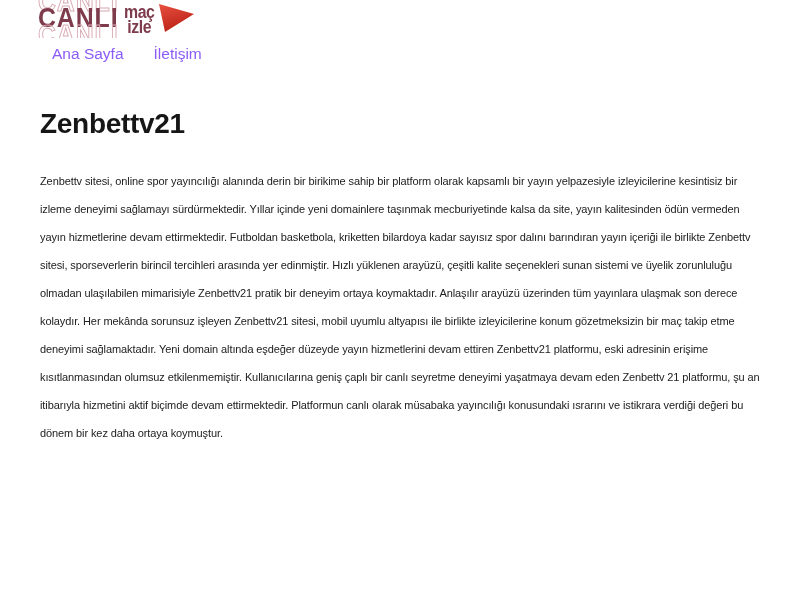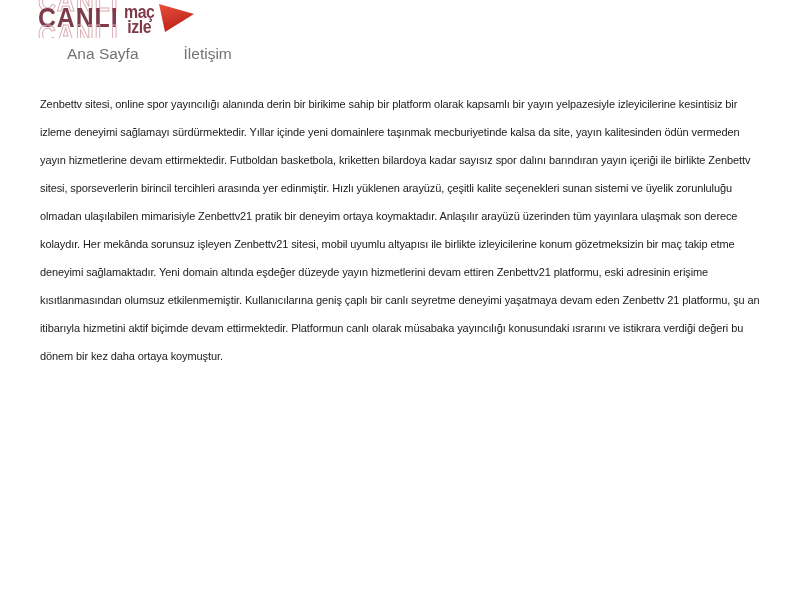--- a/index.html
+++ b/index.html
@@ -72,24 +72,23 @@
   }
 
   
   .nav {
     display: flex;
     gap: 30px;
     padding-left: 52px;
     margin-top: 7px;
   }
   .nav a {
-    color: #737373;
+    color: #8b5cf6;
     text-decoration: none;
     font-size: 15.5px;
-    margin-left: 15px;
   }
 
   
   .page-title {
     font-size: 28px;
     font-weight: bold;
     color: #161616;
     margin: 45px 0 0 0;
     letter-spacing: -0.3px;
   }
@@ -132,17 +131,18 @@
       </span>
     </a>
 
     <nav class="nav" style="padding-left:14px;">
       <a href="#">Ana Sayfa</a>
       <a href="#">İletişim</a>
     </nav>
   </div>
 
   <div class="content">
+    <h1 class="page-title">Zenbettv21</h1>
     <p class="body-text">Zenbettv sitesi, online spor yayıncılığı alanında derin bir birikime sahip bir platform olarak kapsamlı bir yayın yelpazesiyle izleyicilerine kesintisiz bir izleme deneyimi sağlamayı sürdürmektedir. Yıllar içinde yeni domainlere taşınmak mecburiyetinde kalsa da site, yayın kalitesinden ödün vermeden yayın hizmetlerine devam ettirmektedir. Futboldan basketbola, kriketten bilardoya kadar sayısız spor dalını barındıran yayın içeriği ile birlikte Zenbettv sitesi, sporseverlerin birincil tercihleri arasında yer edinmiştir. Hızlı yüklenen arayüzü, çeşitli kalite seçenekleri sunan sistemi ve üyelik zorunluluğu olmadan ulaşılabilen mimarisiyle Zenbettv21 pratik bir deneyim ortaya koymaktadır. Anlaşılır arayüzü üzerinden tüm yayınlara ulaşmak son derece kolaydır. Her mekânda sorunsuz işleyen Zenbettv21 sitesi, mobil uyumlu altyapısı ile birlikte izleyicilerine konum gözetmeksizin bir maç takip etme deneyimi sağlamaktadır. Yeni domain altında eşdeğer düzeyde yayın hizmetlerini devam ettiren Zenbettv21 platformu, eski adresinin erişime kısıtlanmasından olumsuz etkilenmemiştir. Kullanıcılarına geniş çaplı bir canlı seyretme deneyimi yaşatmaya devam eden Zenbettv 21 platformu, şu an itibarıyla hizmetini aktif biçimde devam ettirmektedir. Platformun canlı olarak müsabaka yayıncılığı konusundaki ısrarını ve istikrara verdiği değeri bu dönem bir kez daha ortaya koymuştur.</p>
 
   </div>
 
 </div>
 
 </body></html>

